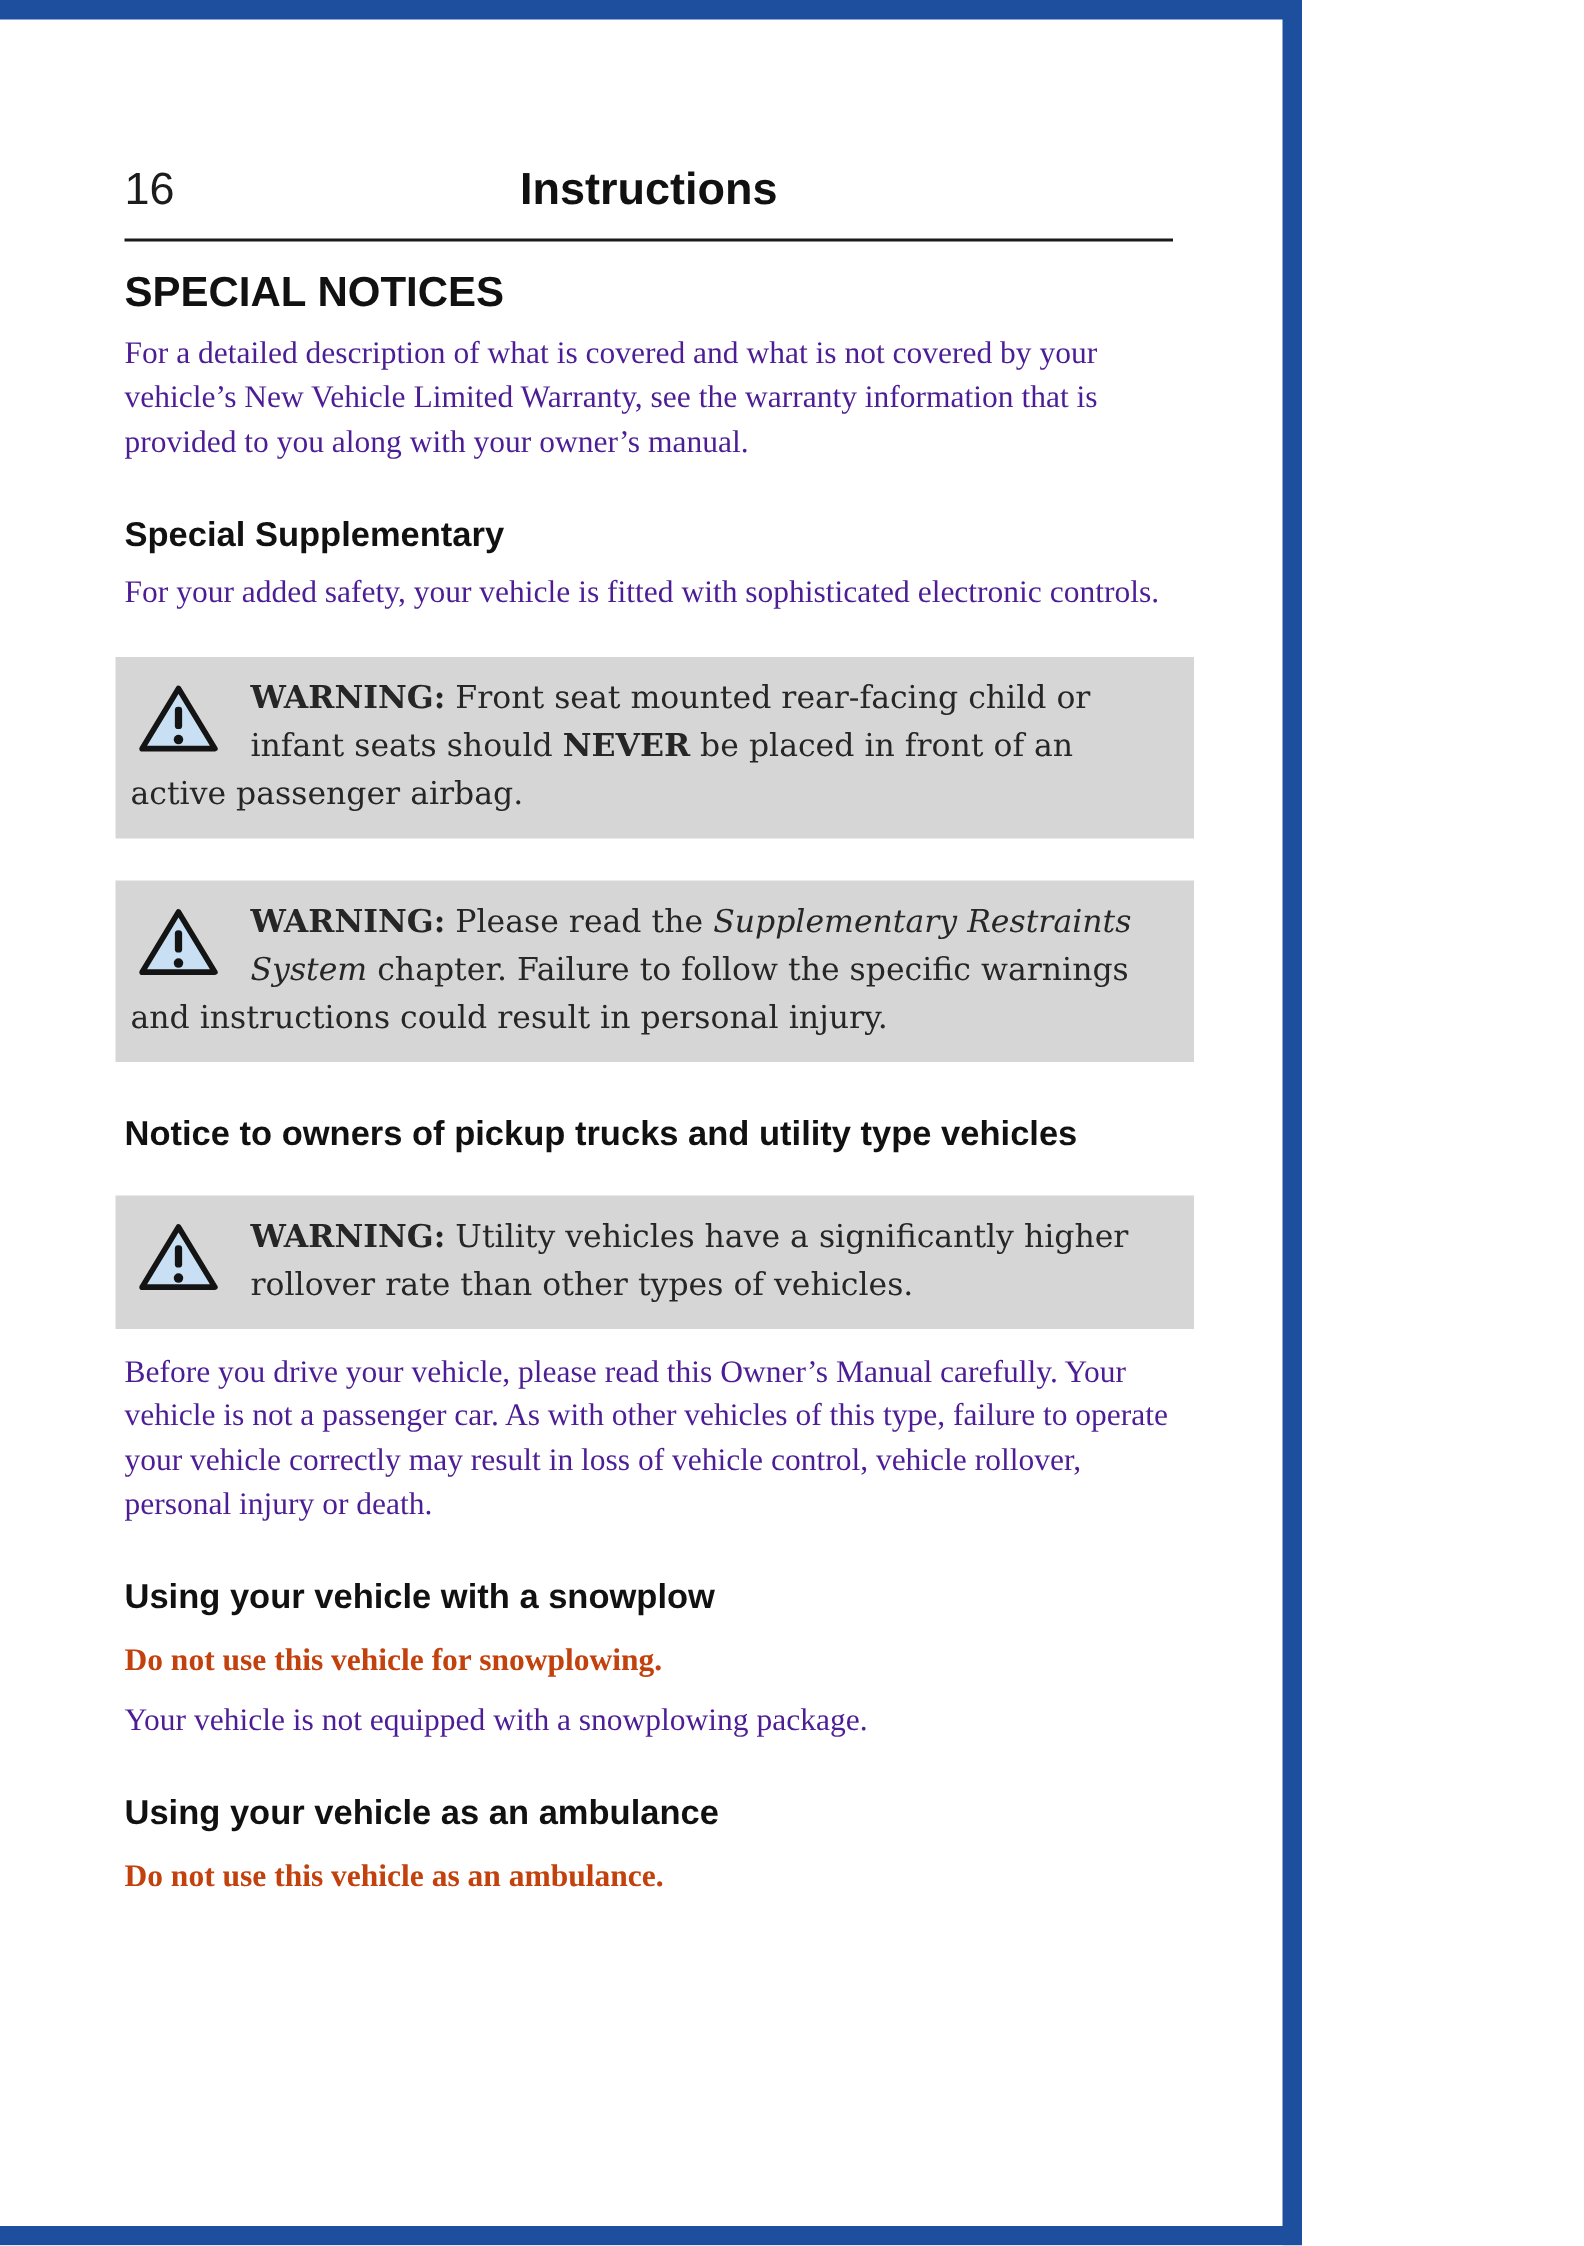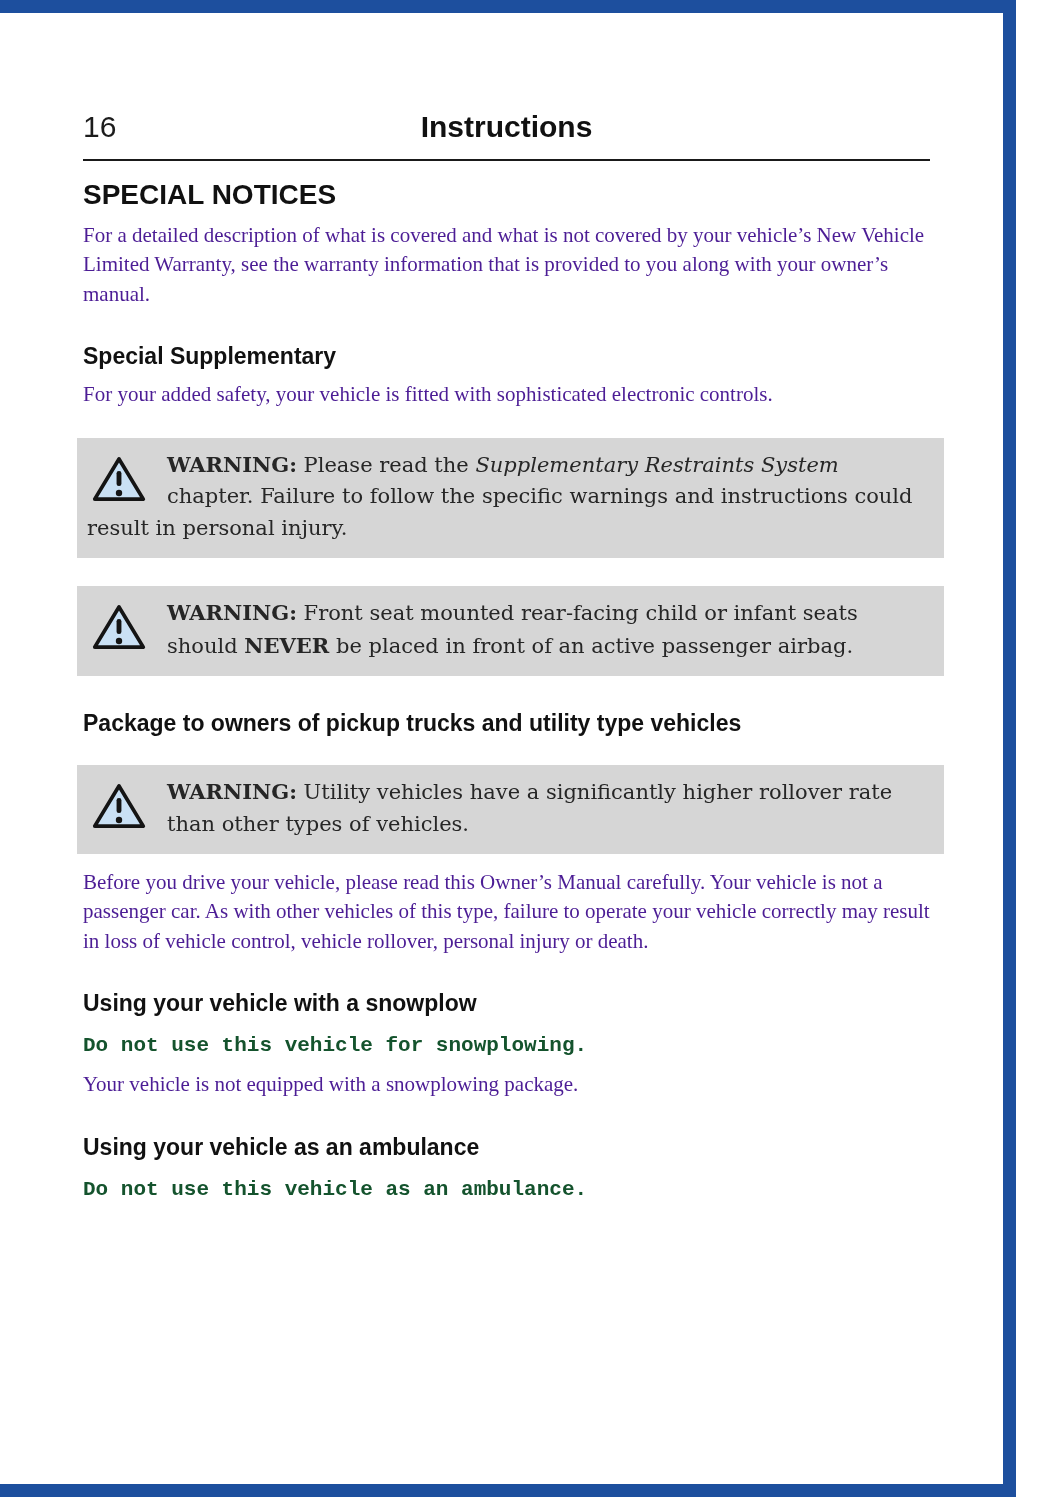--- a/index.html
+++ b/index.html
@@ -1,19 +1,19 @@
 <!DOCTYPE html>
 <html style="--accent-blue: #1d4f9e; --warning-bg: #d6d6d6;"><head>
 <meta charset="utf-8">
 <style>
   * { margin: 0; padding: 0; box-sizing: border-box; }
   html, body { background: #ffffff; }
   .page {
     position: relative;
-    width: 1016px;
+    width: 868px;
     height: 1497px;
     background: #ffffff;
     overflow: hidden;
     color: #222222;
   }
   .bar { position: absolute; background: var(--accent-blue, #1d4f9e); }
   .bar-top    { top: 0; left: 0; width: 100%; height: 13px; }
   .bar-right  { top: 0; right: 0; width: 13px; height: 100%; }
   .bar-bottom { bottom: 0; left: 0; width: 100%; height: 13px; }
 
@@ -46,22 +46,22 @@
     font-family: "Liberation Sans", sans-serif;
     font-size: 23px; font-weight: 700; color: #111111;
     margin-top: 34px;
   }
   .body-text {
     font-family: Liberation Serif, serif;
     font-size: 21px; line-height: 1.4; color: #4c1d95;
     margin-top: 10px;
   }
   .bold-note {
-    font-family: Liberation Mono, monospace;
-    font-size: 21px; line-height: 1.4; font-weight: 700; color: #14532d;
+    font-family: Liberation Serif, serif;
+    font-size: 21px; line-height: 1.4; font-weight: 700; color: #c2410c;
     margin-top: 14px;
   }
 
   .warning-box {
     background: var(--warning-bg, #d6d6d6);
     margin: 28px -14px 0 -6px;
     padding: 11px 16px 13px 10px;
     overflow: hidden; 
   }
   .warning-icon-wrap {
@@ -101,35 +101,35 @@
     <p class="body-text">For your added safety, your vehicle is fitted with sophisticated electronic controls.</p>
 
     <div class="warning-box">
       <span class="warning-icon-wrap">
         <svg viewBox="0 0 60 52" width="56" height="49" aria-hidden="true">
           <path d="M30 4 L56 47 L4 47 Z" fill="#c9e0f4" stroke="#141414" stroke-width="4" stroke-linejoin="round"></path>
           <rect x="27.4" y="17" width="5.2" height="16" rx="2.4" fill="#141414"></rect>
           <circle cx="30" cy="40.5" r="3.4" fill="#141414"></circle>
         </svg>
       </span>
-      <p class="warning-text"><span class="warn-label">WARNING:</span><span> Please read the </span><span class="seg-italic">Supplementary Restraints System</span><span> chapter. Failure to follow the specific warnings and instructions could result in personal injury.</span></p>
+      <p class="warning-text"><span class="warn-label">WARNING:</span><span> Front seat mounted rear-facing child or infant seats should </span><span class="seg-bold">NEVER</span><span> be placed in front of an active passenger airbag.</span></p>
     </div>
 
     <div class="warning-box">
       <span class="warning-icon-wrap">
         <svg viewBox="0 0 60 52" width="56" height="49" aria-hidden="true">
           <path d="M30 4 L56 47 L4 47 Z" fill="#c9e0f4" stroke="#141414" stroke-width="4" stroke-linejoin="round"></path>
           <rect x="27.4" y="17" width="5.2" height="16" rx="2.4" fill="#141414"></rect>
           <circle cx="30" cy="40.5" r="3.4" fill="#141414"></circle>
         </svg>
       </span>
-      <p class="warning-text"><span class="warn-label">WARNING:</span><span> Front seat mounted rear-facing child or infant seats should </span><span class="seg-bold">NEVER</span><span> be placed in front of an active passenger airbag.</span></p>
+      <p class="warning-text"><span class="warn-label">WARNING:</span><span> Please read the </span><span class="seg-italic">Supplementary Restraints System</span><span> chapter. Failure to follow the specific warnings and instructions could result in personal injury.</span></p>
     </div>
 
-    <div class="h-sub">Package to owners of pickup trucks and utility type vehicles</div>
+    <div class="h-sub">Notice to owners of pickup trucks and utility type vehicles</div>
 
     <div class="warning-box">
       <span class="warning-icon-wrap">
         <svg viewBox="0 0 60 52" width="56" height="49" aria-hidden="true">
           <path d="M30 4 L56 47 L4 47 Z" fill="#c9e0f4" stroke="#141414" stroke-width="4" stroke-linejoin="round"></path>
           <rect x="27.4" y="17" width="5.2" height="16" rx="2.4" fill="#141414"></rect>
           <circle cx="30" cy="40.5" r="3.4" fill="#141414"></circle>
         </svg>
       </span>
       <p class="warning-text"><span class="warn-label">WARNING:</span><span> Utility vehicles have a significantly higher rollover rate than other types of vehicles.</span></p>

